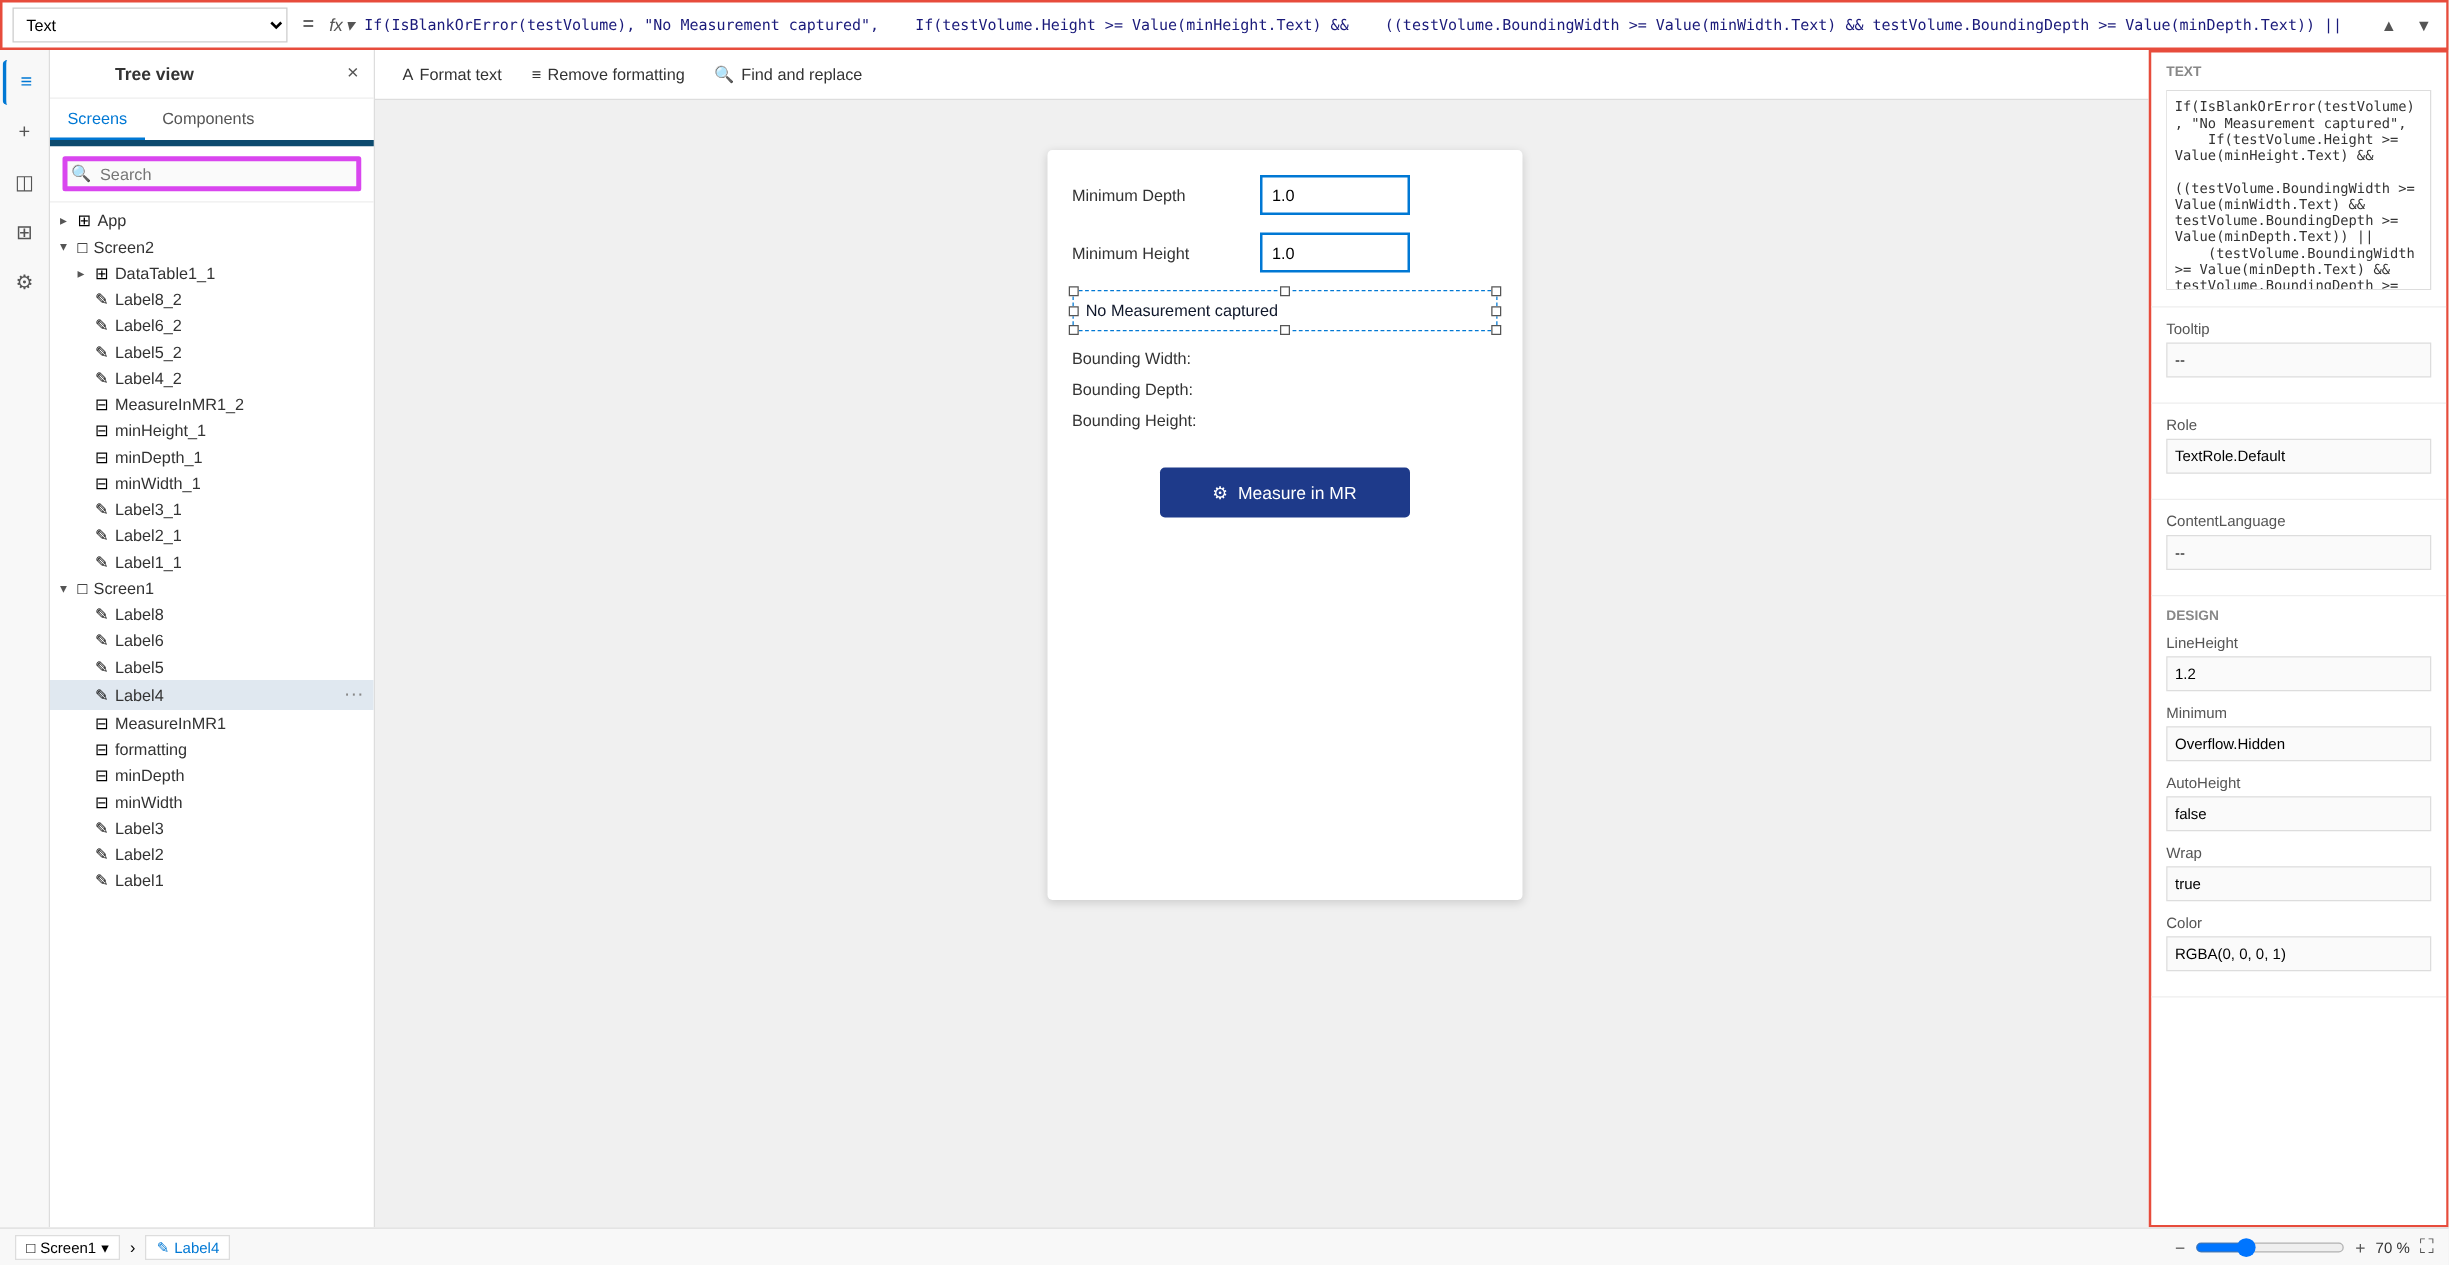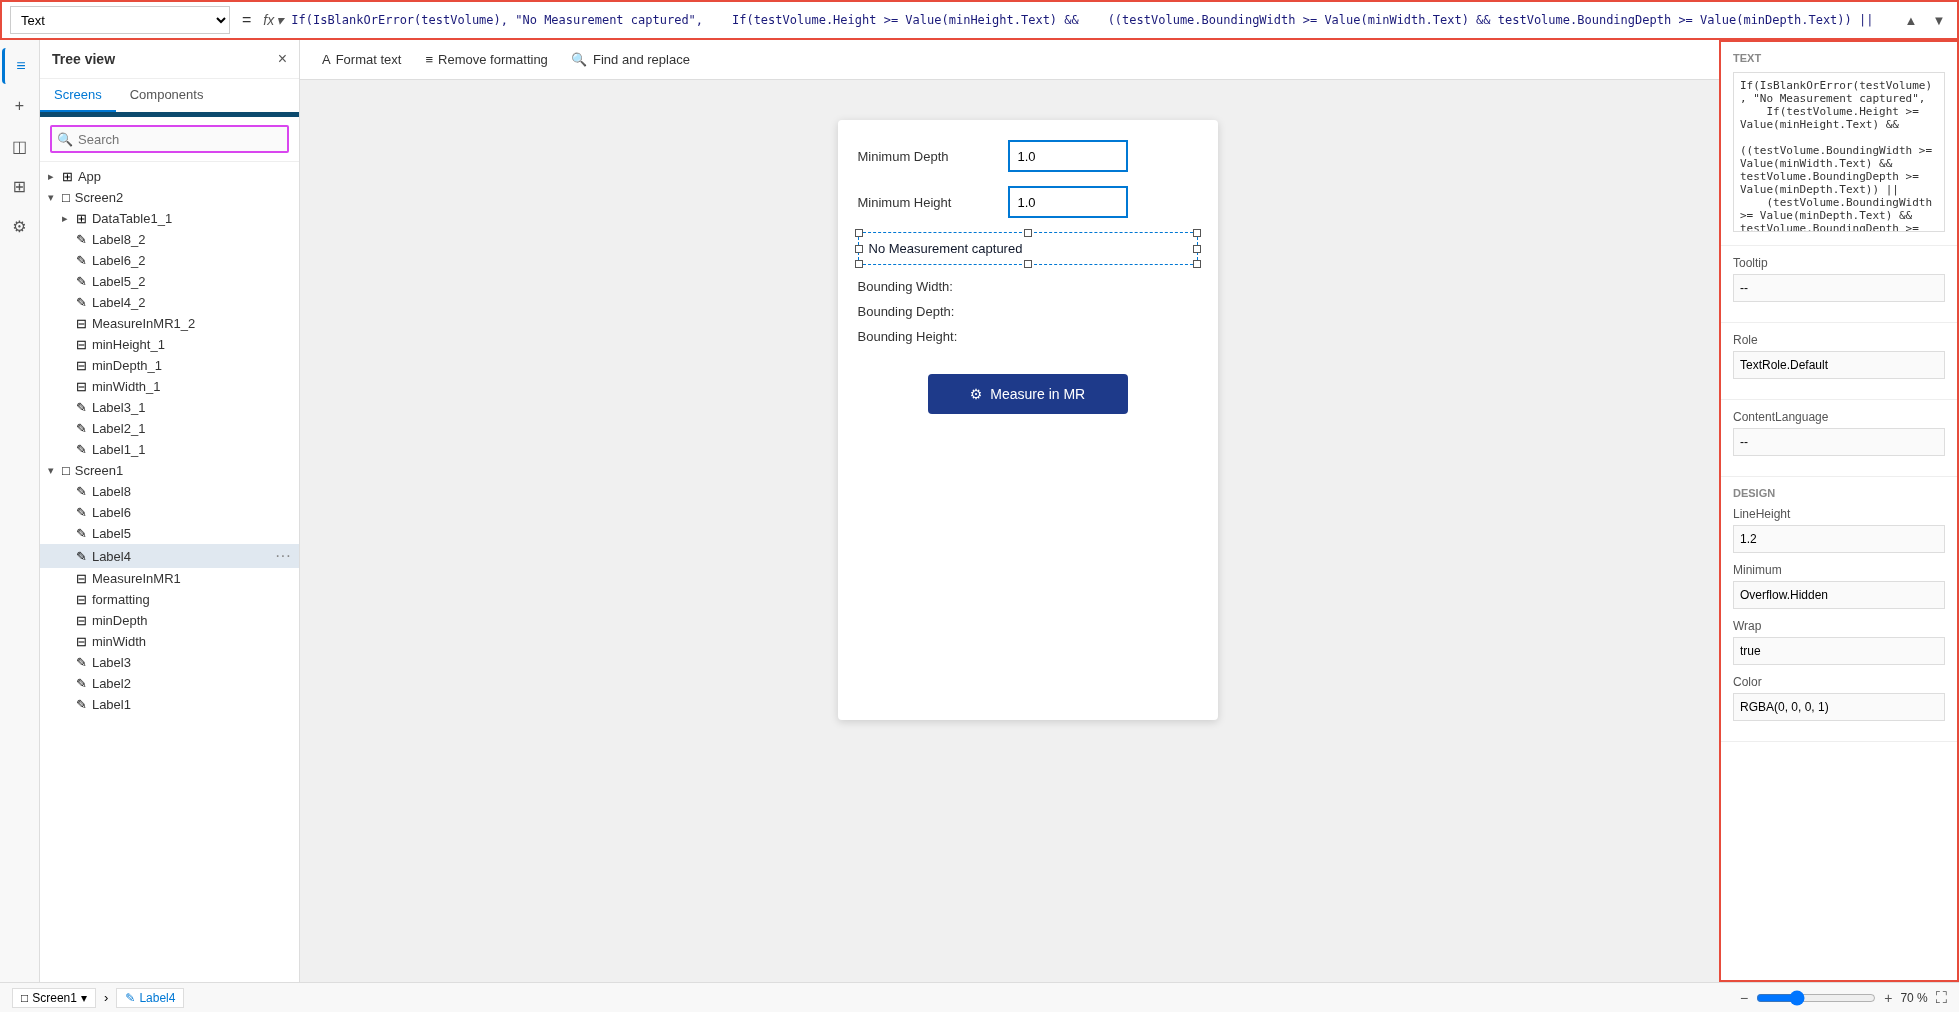--- a/index.html
+++ b/index.html
@@ -33,35 +33,35 @@
 
     
     .sidebar {
       width: 260px; background: #fff; border-right: 1px solid #ddd;
       display: flex; flex-direction: column;
     }
     .sidebar-header {
       display: flex; align-items: center; justify-content: space-between;
       padding: 10px 12px; border-bottom: 1px solid #eee;
     }
-    .sidebar-title { font-size: 14px; font-weight: 600; color: #333; }
+    .sidebar-title { font-size: 14px; font-weight: 600; color: #333; margin-left: 40px; }
     .sidebar-close { cursor: pointer; color: #555; font-size: 16px; }
 
     .sidebar-tabs { display: flex; border-bottom: 5px solid #0c4a6e; }
     .sidebar-tab {
       padding: 8px 14px; font-size: 13px; cursor: pointer; color: #555;
       border-bottom: 2px solid transparent;
     }
     .sidebar-tab.active { color: #0078d4; border-bottom-color: #0078d4; }
 
     .sidebar-search {
       padding: 8px 10px; border-bottom: 1px solid #eee;
     }
     .sidebar-search input {
-      width: 100%; height: 28px; border: 2px solid #d946ef; padding: 0 19px 0 26px;
+      width: 100%; height: 28px; border: 4px solid #d946ef; padding: 0 19px 0 26px;
       font-size: 13px; background: #fafafa; border-radius: 2px;
     }
     .sidebar-search-wrapper { position: relative; }
     .sidebar-search-icon {
       position: absolute; left: 7px; top: 50%; transform: translateY(-50%);
       color: #888; font-size: 13px;
     }
 
     .sidebar-tree { flex: 1; overflow-y: auto; padding: 4px 0; }
     .tree-item {
@@ -471,20 +471,24 @@
       <div class="props-field">
         <div class="props-field-label">LineHeight</div>
         <input class="props-input" type="text" value="1.2" style="">
       </div>
 
       <div class="props-field">
         <div class="props-field-label">Minimum</div>
         <input class="props-input" type="text" value="Overflow.Hidden" style="">
       </div>
 
+      <div class="props-field">
+        <div class="props-field-label">AutoHeight</div>
+        <input class="props-input" type="text" value="false" style="">
+      </div>
 
       <div class="props-field">
         <div class="props-field-label">Wrap</div>
         <input class="props-input" type="text" value="true" style="">
       </div>
 
       <div class="props-field">
         <div class="props-field-label">Color</div>
         <input class="props-input" type="text" value="RGBA(0, 0, 0, 1)" style="">
       </div>

